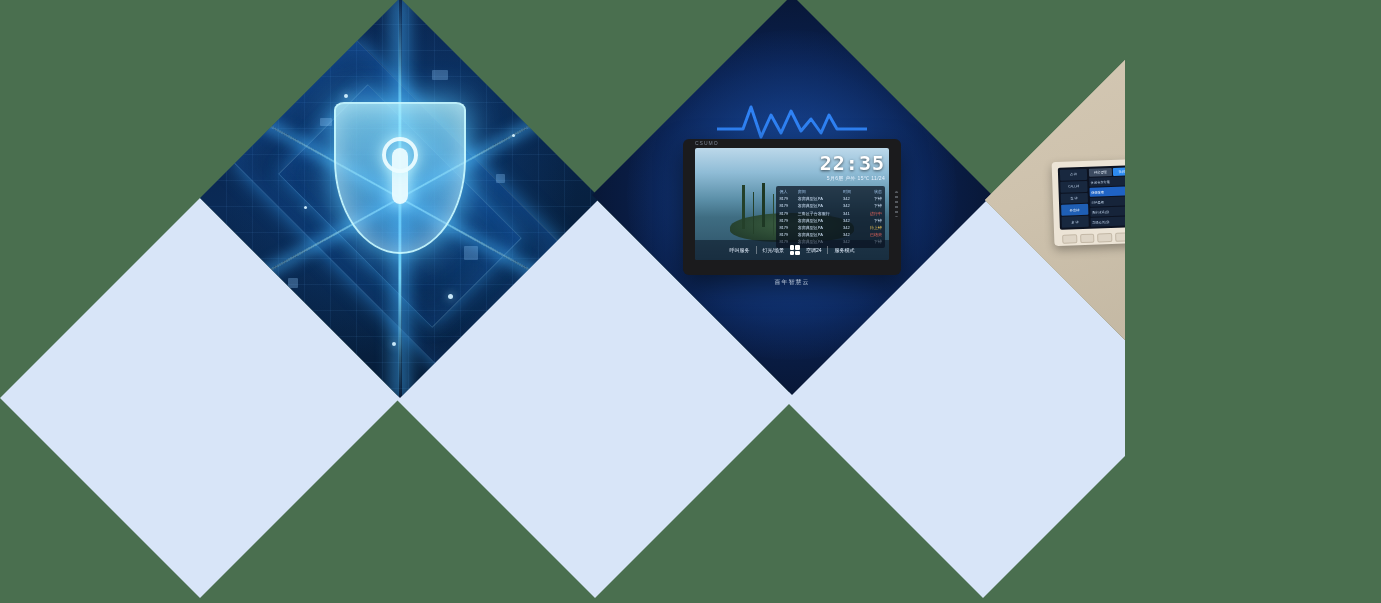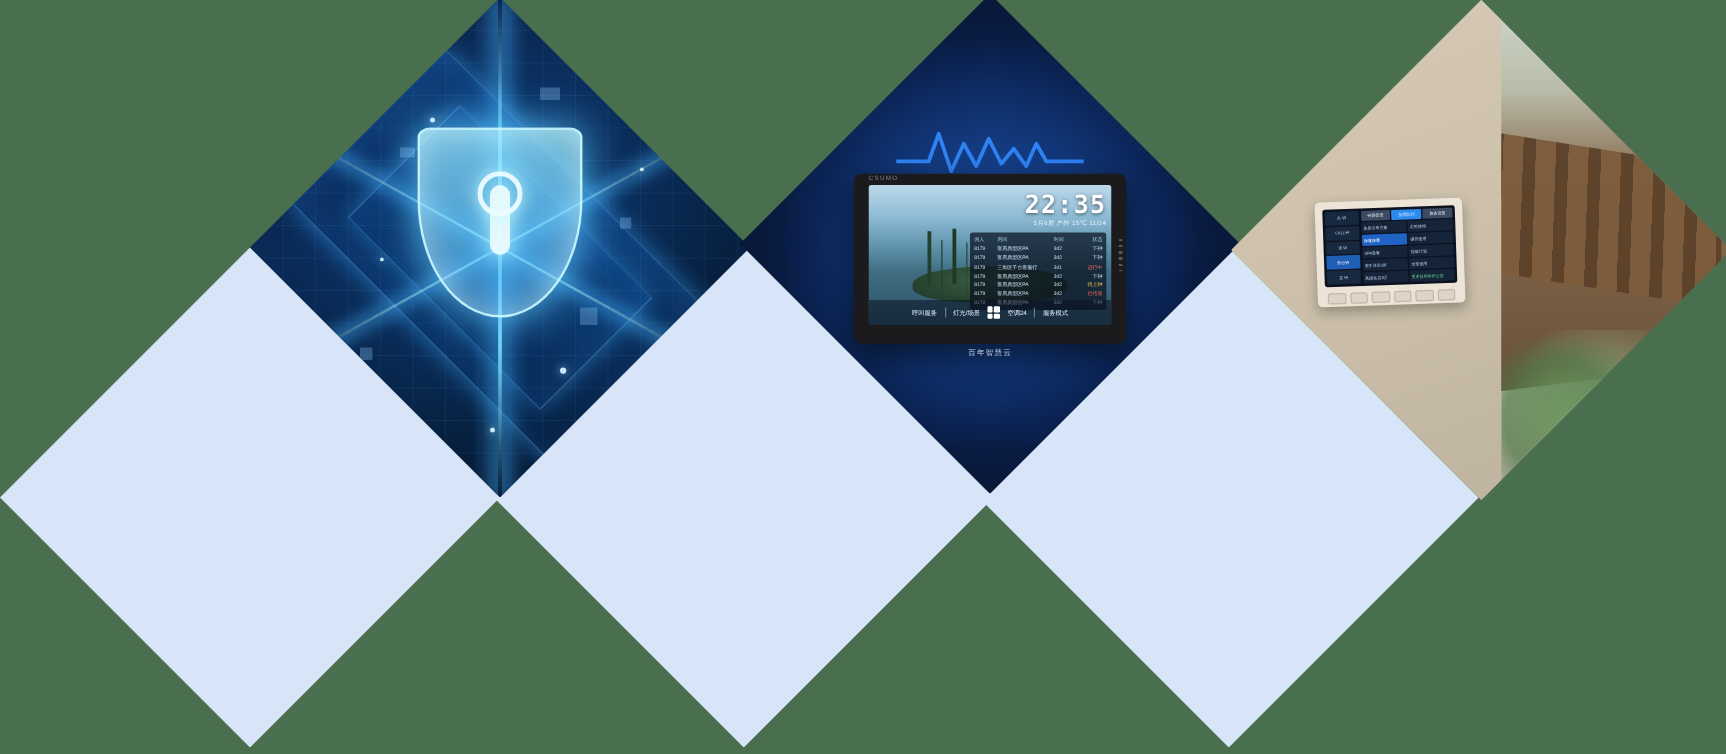--- a/index.html
+++ b/index.html
@@ -5,21 +5,21 @@
 <style>
   * { box-sizing: border-box; margin: 0; padding: 0; }
   html, body { width: 1381px; height: 603px; overflow: hidden; }
   body {
     background: #4a6f4f;
     font-family: "Liberation Sans", "DejaVu Sans", sans-serif;
     position: relative;
   }
   #stage {
     position: relative;
-    width: 1381px;
+    width: 1125px;
     height: 603px;
     overflow: hidden;
   }
 
   
   .diamond {
     position: absolute;
     -webkit-clip-path: polygon(50% 0%, 100% 50%, 50% 100%, 0% 50%);
     clip-path: polygon(50% 0%, 100% 50%, 50% 100%, 0% 50%);
     overflow: hidden;

